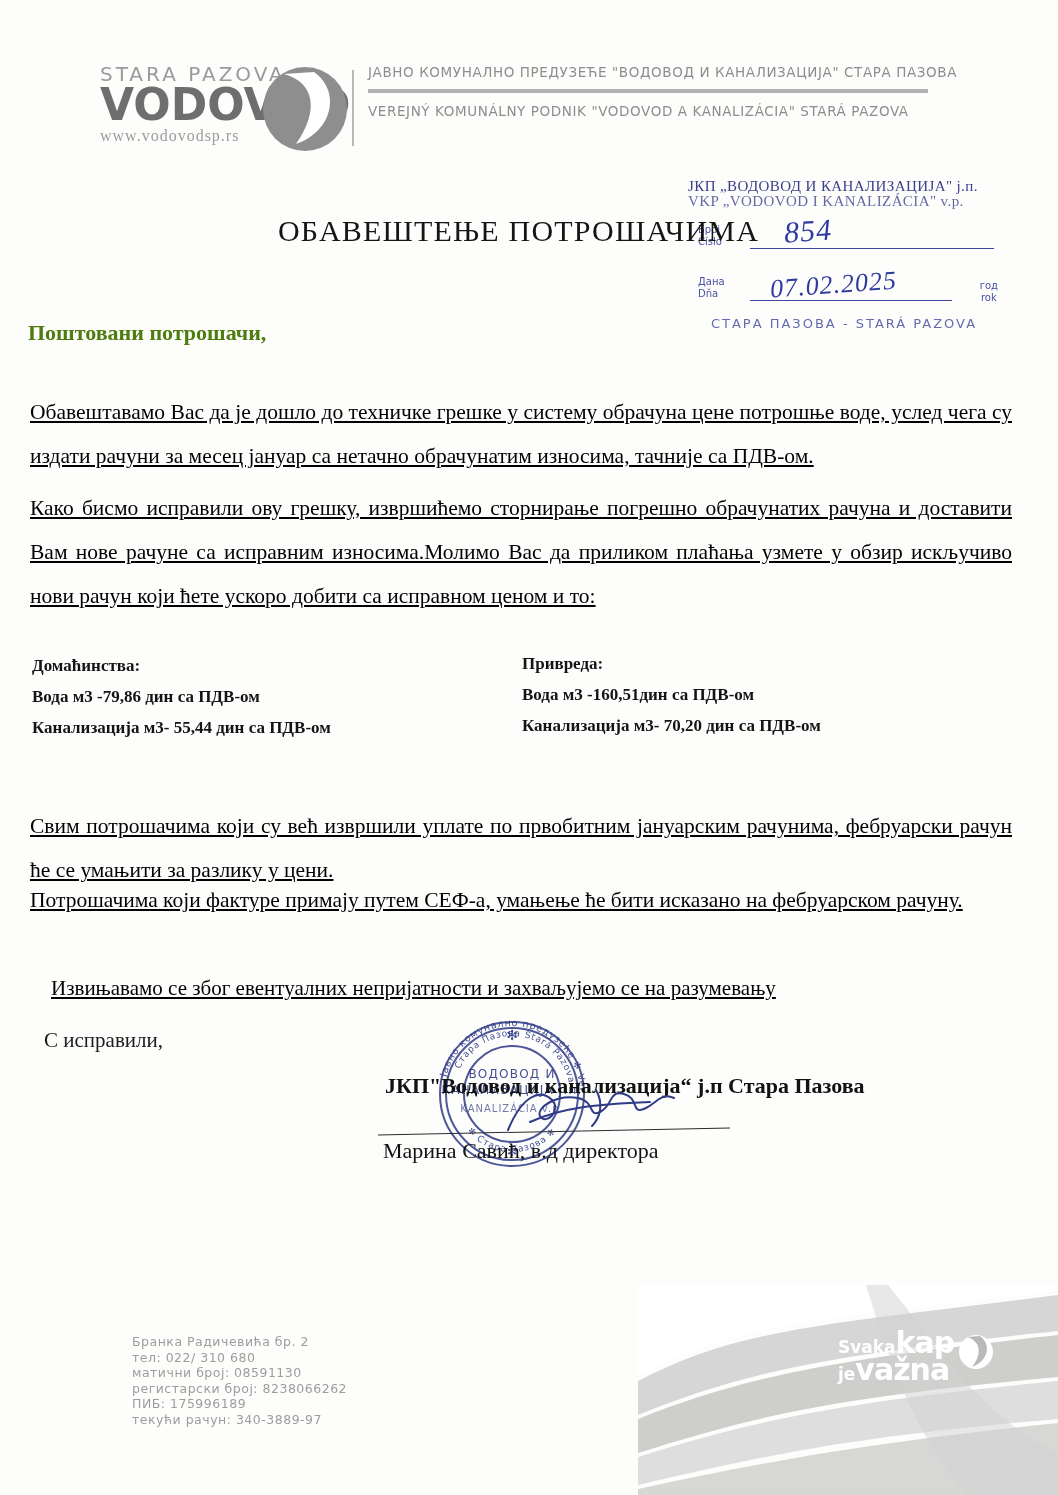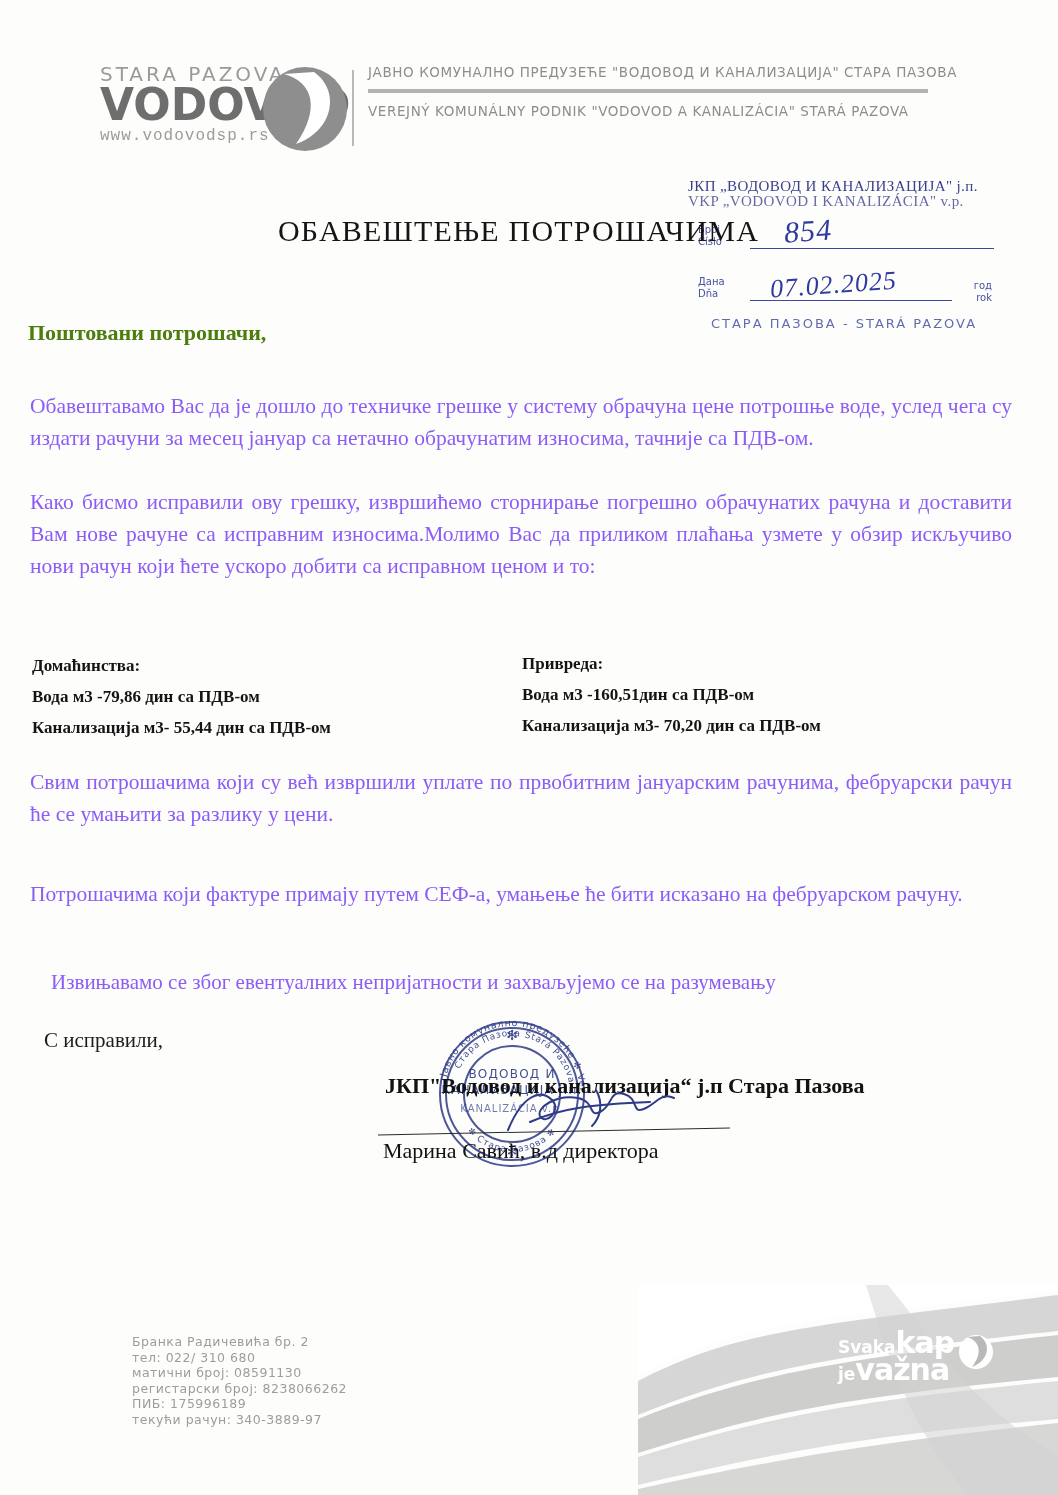--- a/index.html
+++ b/index.html
@@ -46,21 +46,21 @@
   .logo-main {
     font-family: "DejaVu Sans", sans-serif;
     font-size: 44px;
     font-weight: bold;
     letter-spacing: 0px;
     color: #6e6e6e;
     line-height: 0.95;
     margin-top: -2px;
   }
   .logo-url {
-    font-family: Liberation Mono, monospace;
+    font-family: Liberation Serif, serif;
     font-size: 16px;
     color: #9c9c9c;
     letter-spacing: 1px;
     margin-top: 1px;
   }
   .logo-swoosh {
     position: absolute;
     left: 262px; top: 14px;
     width: 86px; height: 86px;
   }
@@ -132,25 +132,25 @@
     color: #2e3a9e;
     letter-spacing: 1px;
     transform: rotate(-4deg);
   }
   .stamp-row.date .stamp-val {
     left: 82px; top: -4px;
     font-size: 26px;
   }
   .stamp-unit {
     position: absolute;
-    right: 8px; top: 6px;
+    right: 2px; top: 6px;
     font-size: 10px;
     line-height: 12px;
     color: #4750a0;
-    text-align: right;
+    text-align: center;
   }
   .stamp-city {
     margin-top: 2px;
     font-size: 13px;
     letter-spacing: 2px;
     color: #4750a0;
     text-align: center;
     opacity: 0.85;
   }
 
@@ -170,27 +170,28 @@
     font-weight: bold;
     color: #4d7c0f;
     margin-top: 12px;
   }
 
   .para {
     position: absolute;
     left: 30px;
     width: 982px;
     font-size: 21.5px;
-    line-height: 32px;
+    line-height: 44px;
     text-align: justify;
-    color: #8b5cf6;
+    color: #000000;
+    text-decoration: underline;
   }
   .para.p1 { top: 390px; }
   .para.p2 { top: 486px; }
-  .para.p3 { top: 766px; }
+  .para.p3 { top: 804px; }
   .para.p4 { top: 878px; }
   .para.p5 { top: 966px; width: 975px; text-align: left; font-size: 21px; margin-left: 13px; }
   .para.p5 { left: 38px; }
 
   .price-group {
     position: absolute;
     font-size: 17px;
     line-height: 31px;
     font-weight: bold;
     color: #141414;

